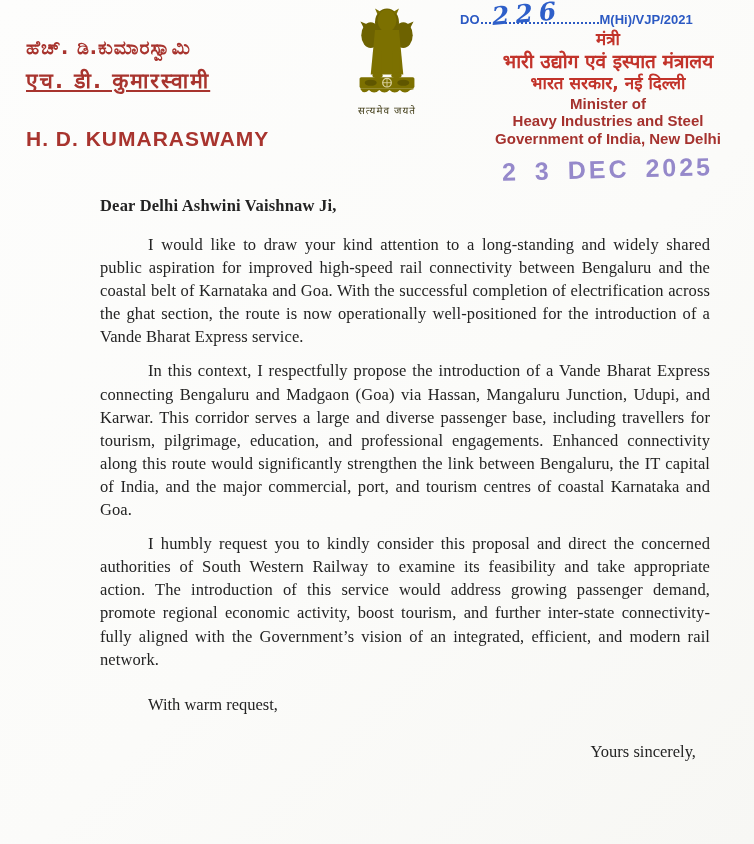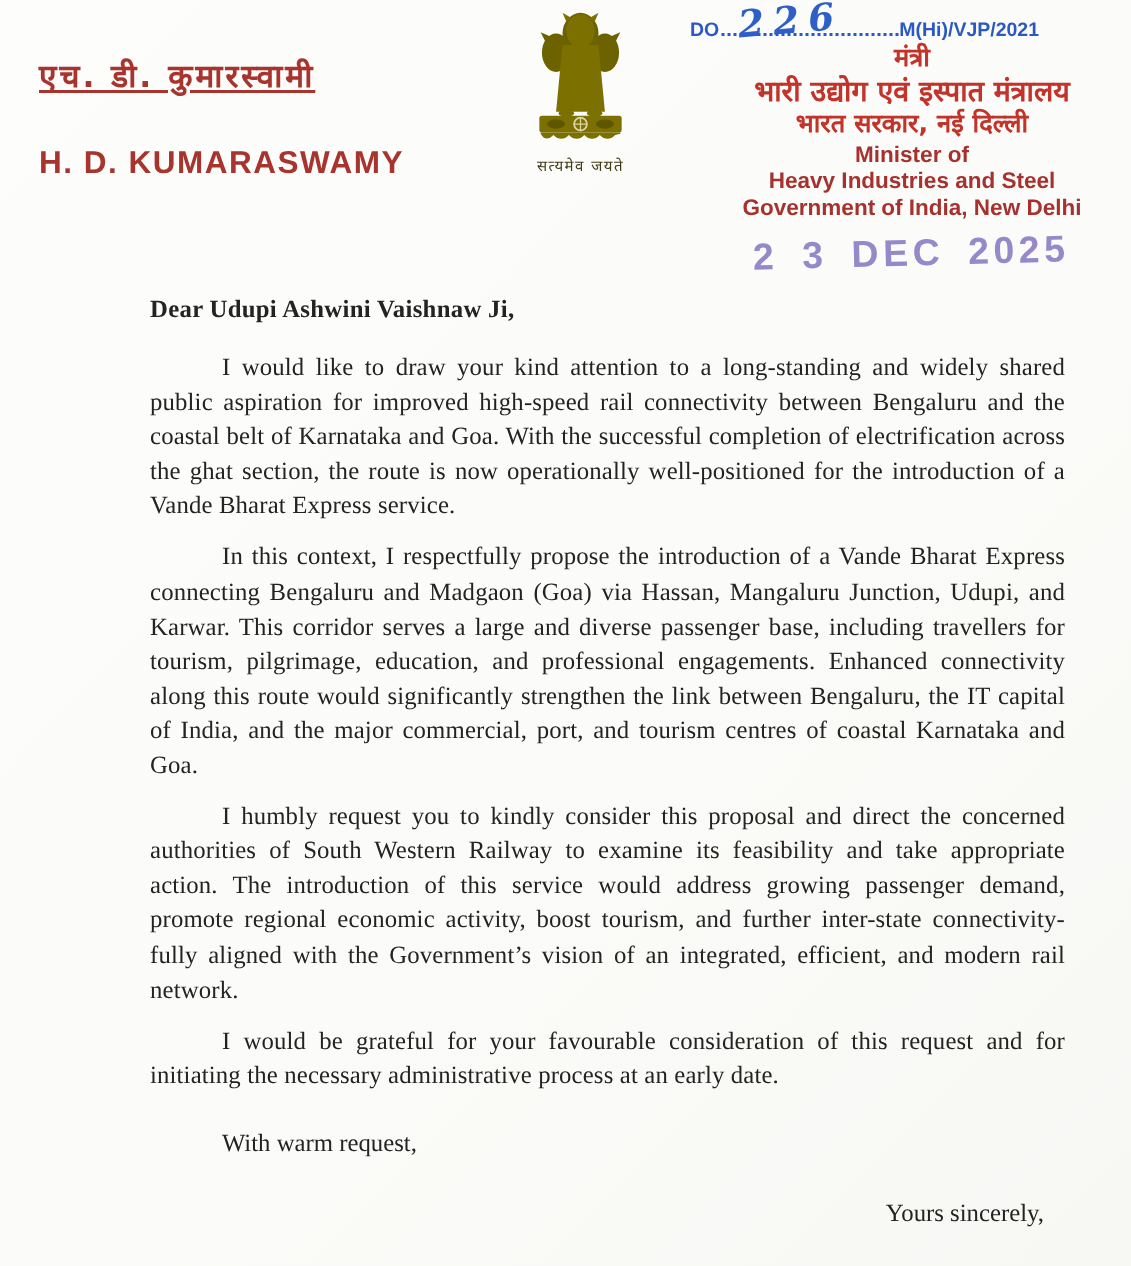--- a/index.html
+++ b/index.html
@@ -60,20 +60,21 @@
   .signoff { text-align: right; padding-right: 14px; margin-top: 24px; line-height: 1.4; }
 </style>
 </head>
 <body>
 
 <div class="page">
 
   <header class="letterhead">
 
     <div class="sender-block">
+      <div class="sender-kannada">ಹೆಚ್. ಡಿ.ಕುಮಾರಸ್ವಾಮಿ</div>
       <div class="sender-hindi">एच. डी. कुमारस्वामी</div>
       <div class="sender-english">H. D. KUMARASWAMY</div>
     </div>
 
     <div class="emblem-block">
       <svg class="emblem-svg" width="78" height="96" viewBox="0 0 90 112" aria-hidden="true">
         <g fill="#7c7000">
           <ellipse cx="45" cy="19" rx="14" ry="16" fill="#6d6200"></ellipse>
           <ellipse cx="45" cy="17" rx="11" ry="13"></ellipse>
           <path d="M34 10 L31 3 L38 7 Z M56 10 L59 3 L52 7 Z"></path>
@@ -110,22 +111,21 @@
         <div class="l">Minister of</div>
         <div class="l">Heavy Industries and Steel</div>
         <div class="l">Government of India, New Delhi</div>
       </div>
       <div class="date-stamp">2 3 DEC 2025</div>
     </div>
 
   </header>
 
   <main class="letter-body">
-    <div class="salutation">Dear Udupi Ashwini Vaishnaw Ji,</div>
+    <div class="salutation">Dear Delhi Ashwini Vaishnaw Ji,</div>
     <p class="para">I would like to draw your kind attention to a long-standing and widely shared public aspiration for improved high-speed rail connectivity between Bengaluru and the coastal belt of Karnataka and Goa. With the successful completion of electrification across the ghat section, the route is now operationally well-positioned for the introduction of a Vande Bharat Express service.</p>
     <p class="para">In this context, I respectfully propose the introduction of a Vande Bharat Express connecting Bengaluru and Madgaon (Goa) via Hassan, Mangaluru Junction, Udupi, and Karwar. This corridor serves a large and diverse passenger base, including travellers for tourism, pilgrimage, education, and professional engagements. Enhanced connectivity along this route would significantly strengthen the link between Bengaluru, the IT capital of India, and the major commercial, port, and tourism centres of coastal Karnataka and Goa.</p>
     <p class="para">I humbly request you to kindly consider this proposal and direct the concerned authorities of South Western Railway to examine its feasibility and take appropriate action. The introduction of this service would address growing passenger demand, promote regional economic activity, boost tourism, and further inter-state connectivity-fully aligned with the Government’s vision of an integrated, efficient, and modern rail network.</p>
-    <p class="para">I would be grateful for your favourable consideration of this request and for initiating the necessary administrative process at an early date.</p>
     <div class="closing">With warm request,</div>
     <div class="signoff">Yours sincerely,</div>
   </main>
 
 </div>
 
 </body></html>

